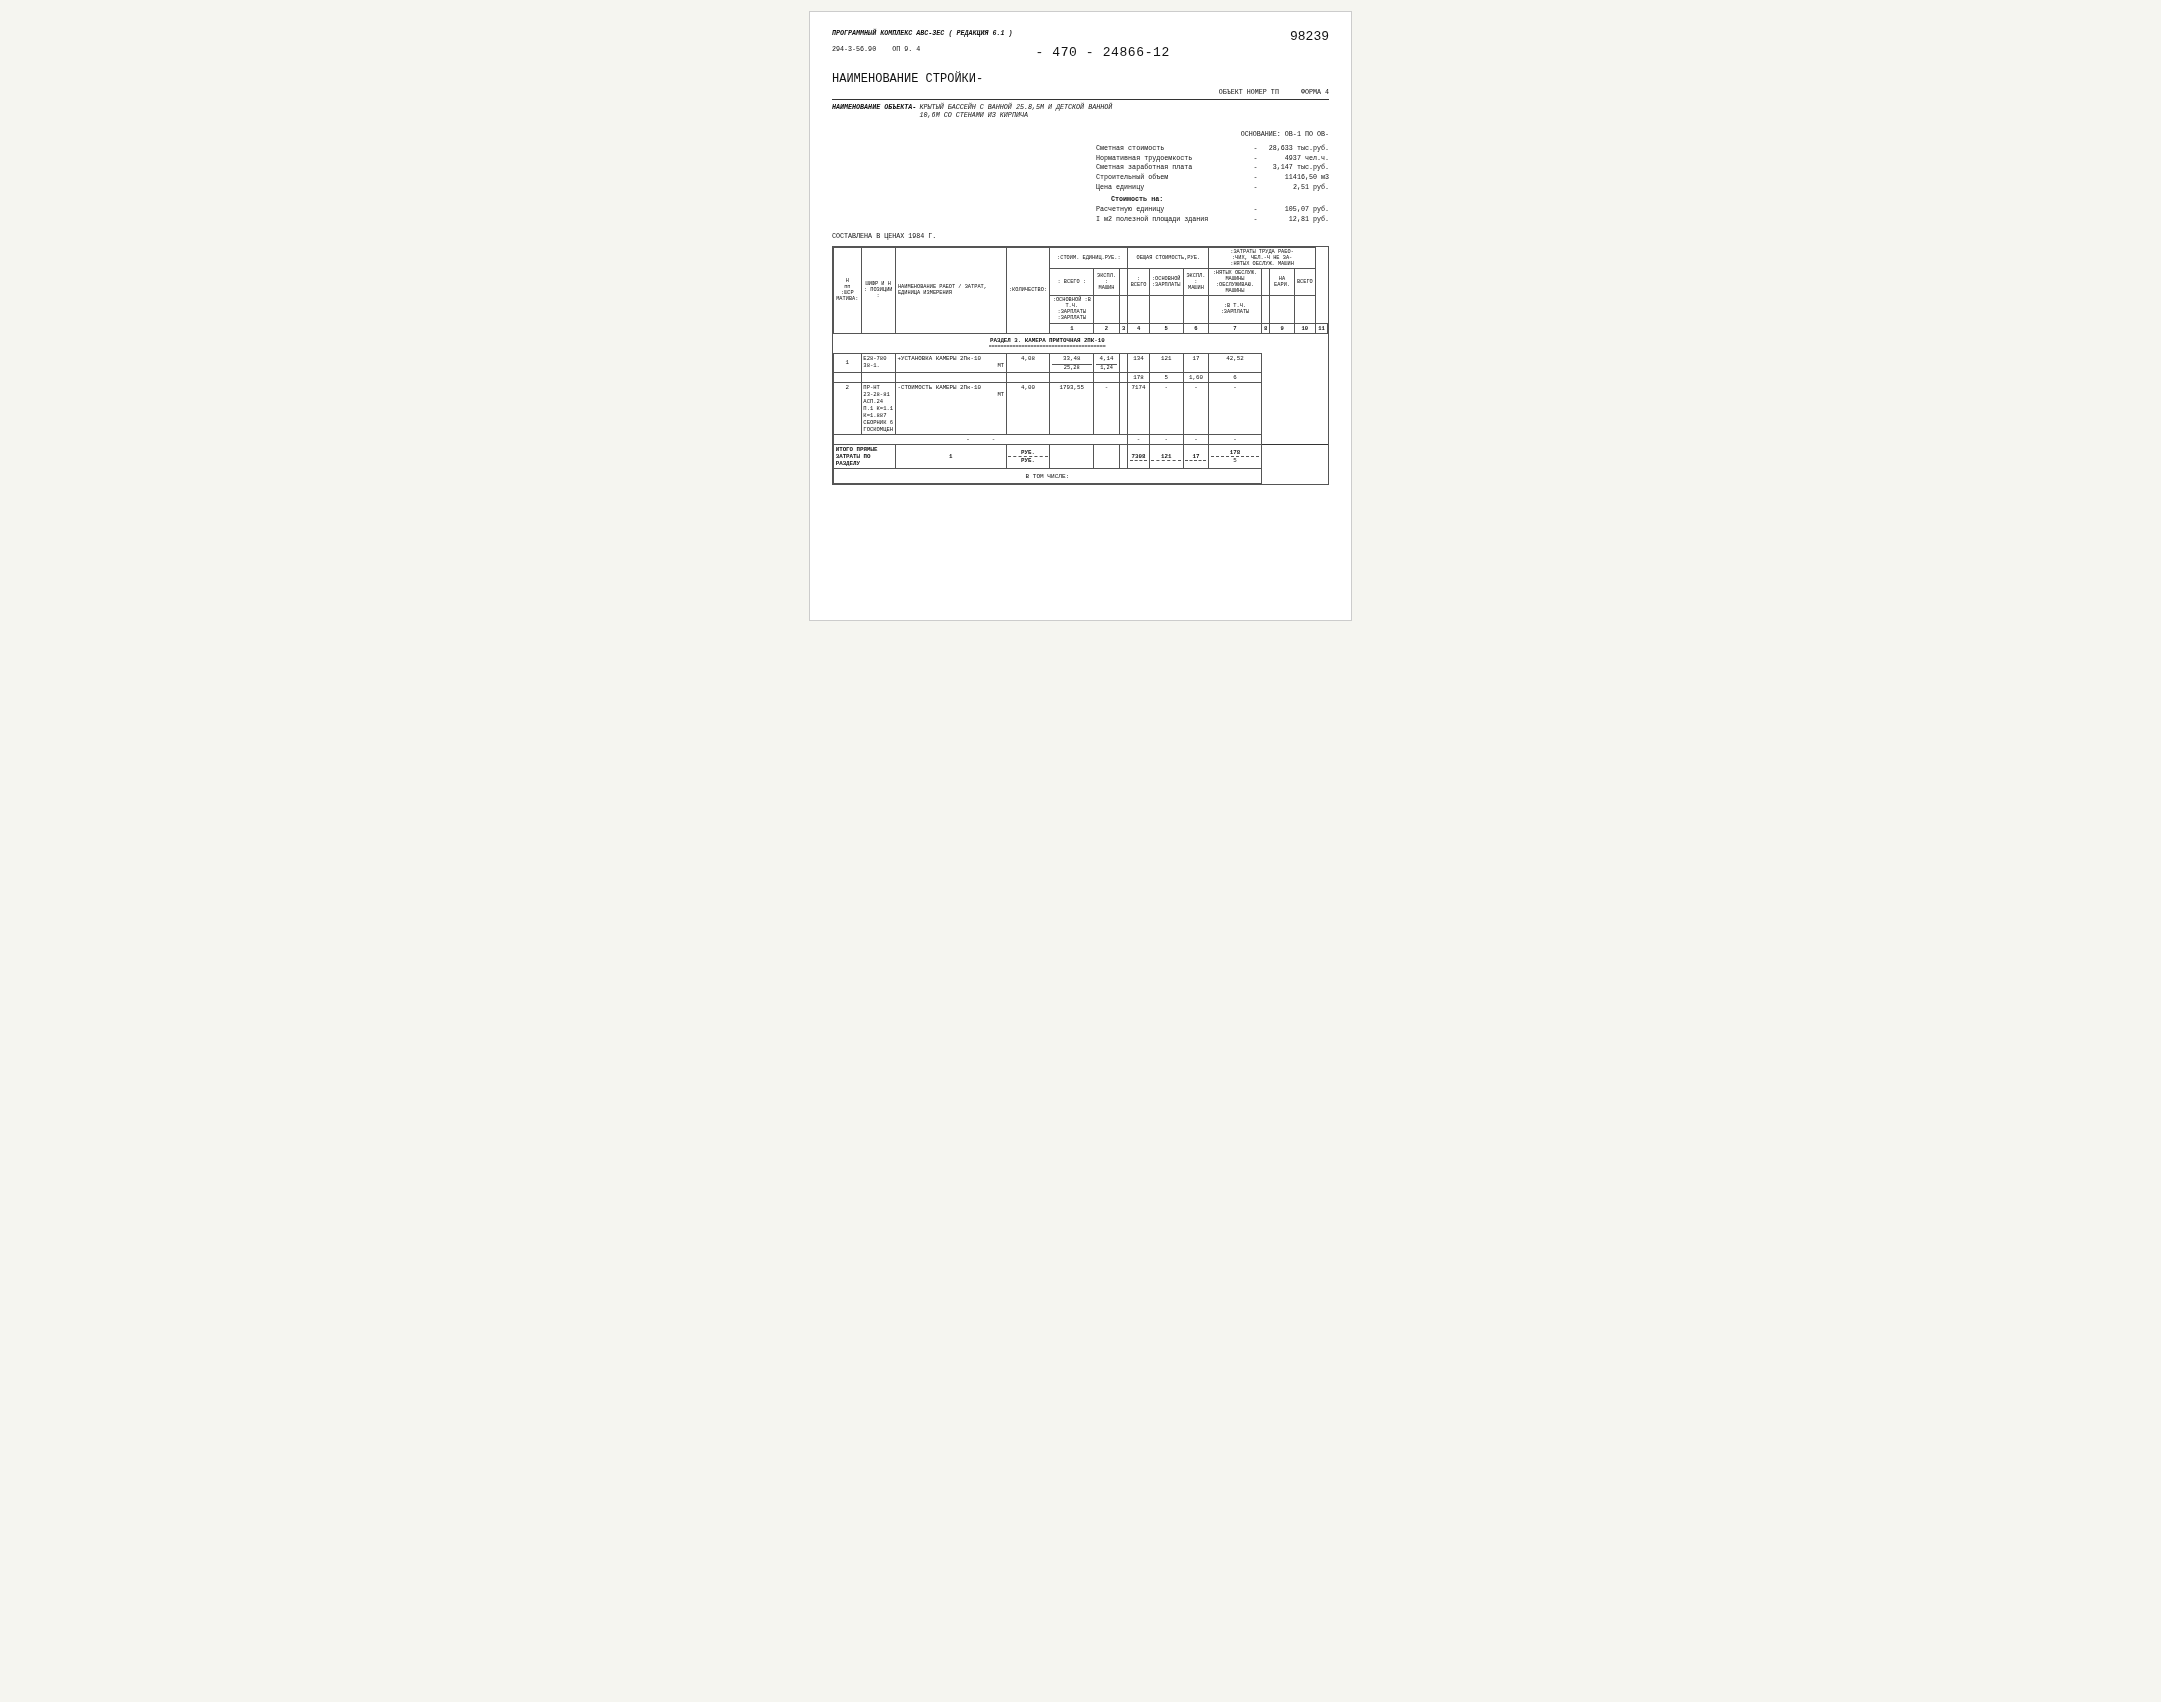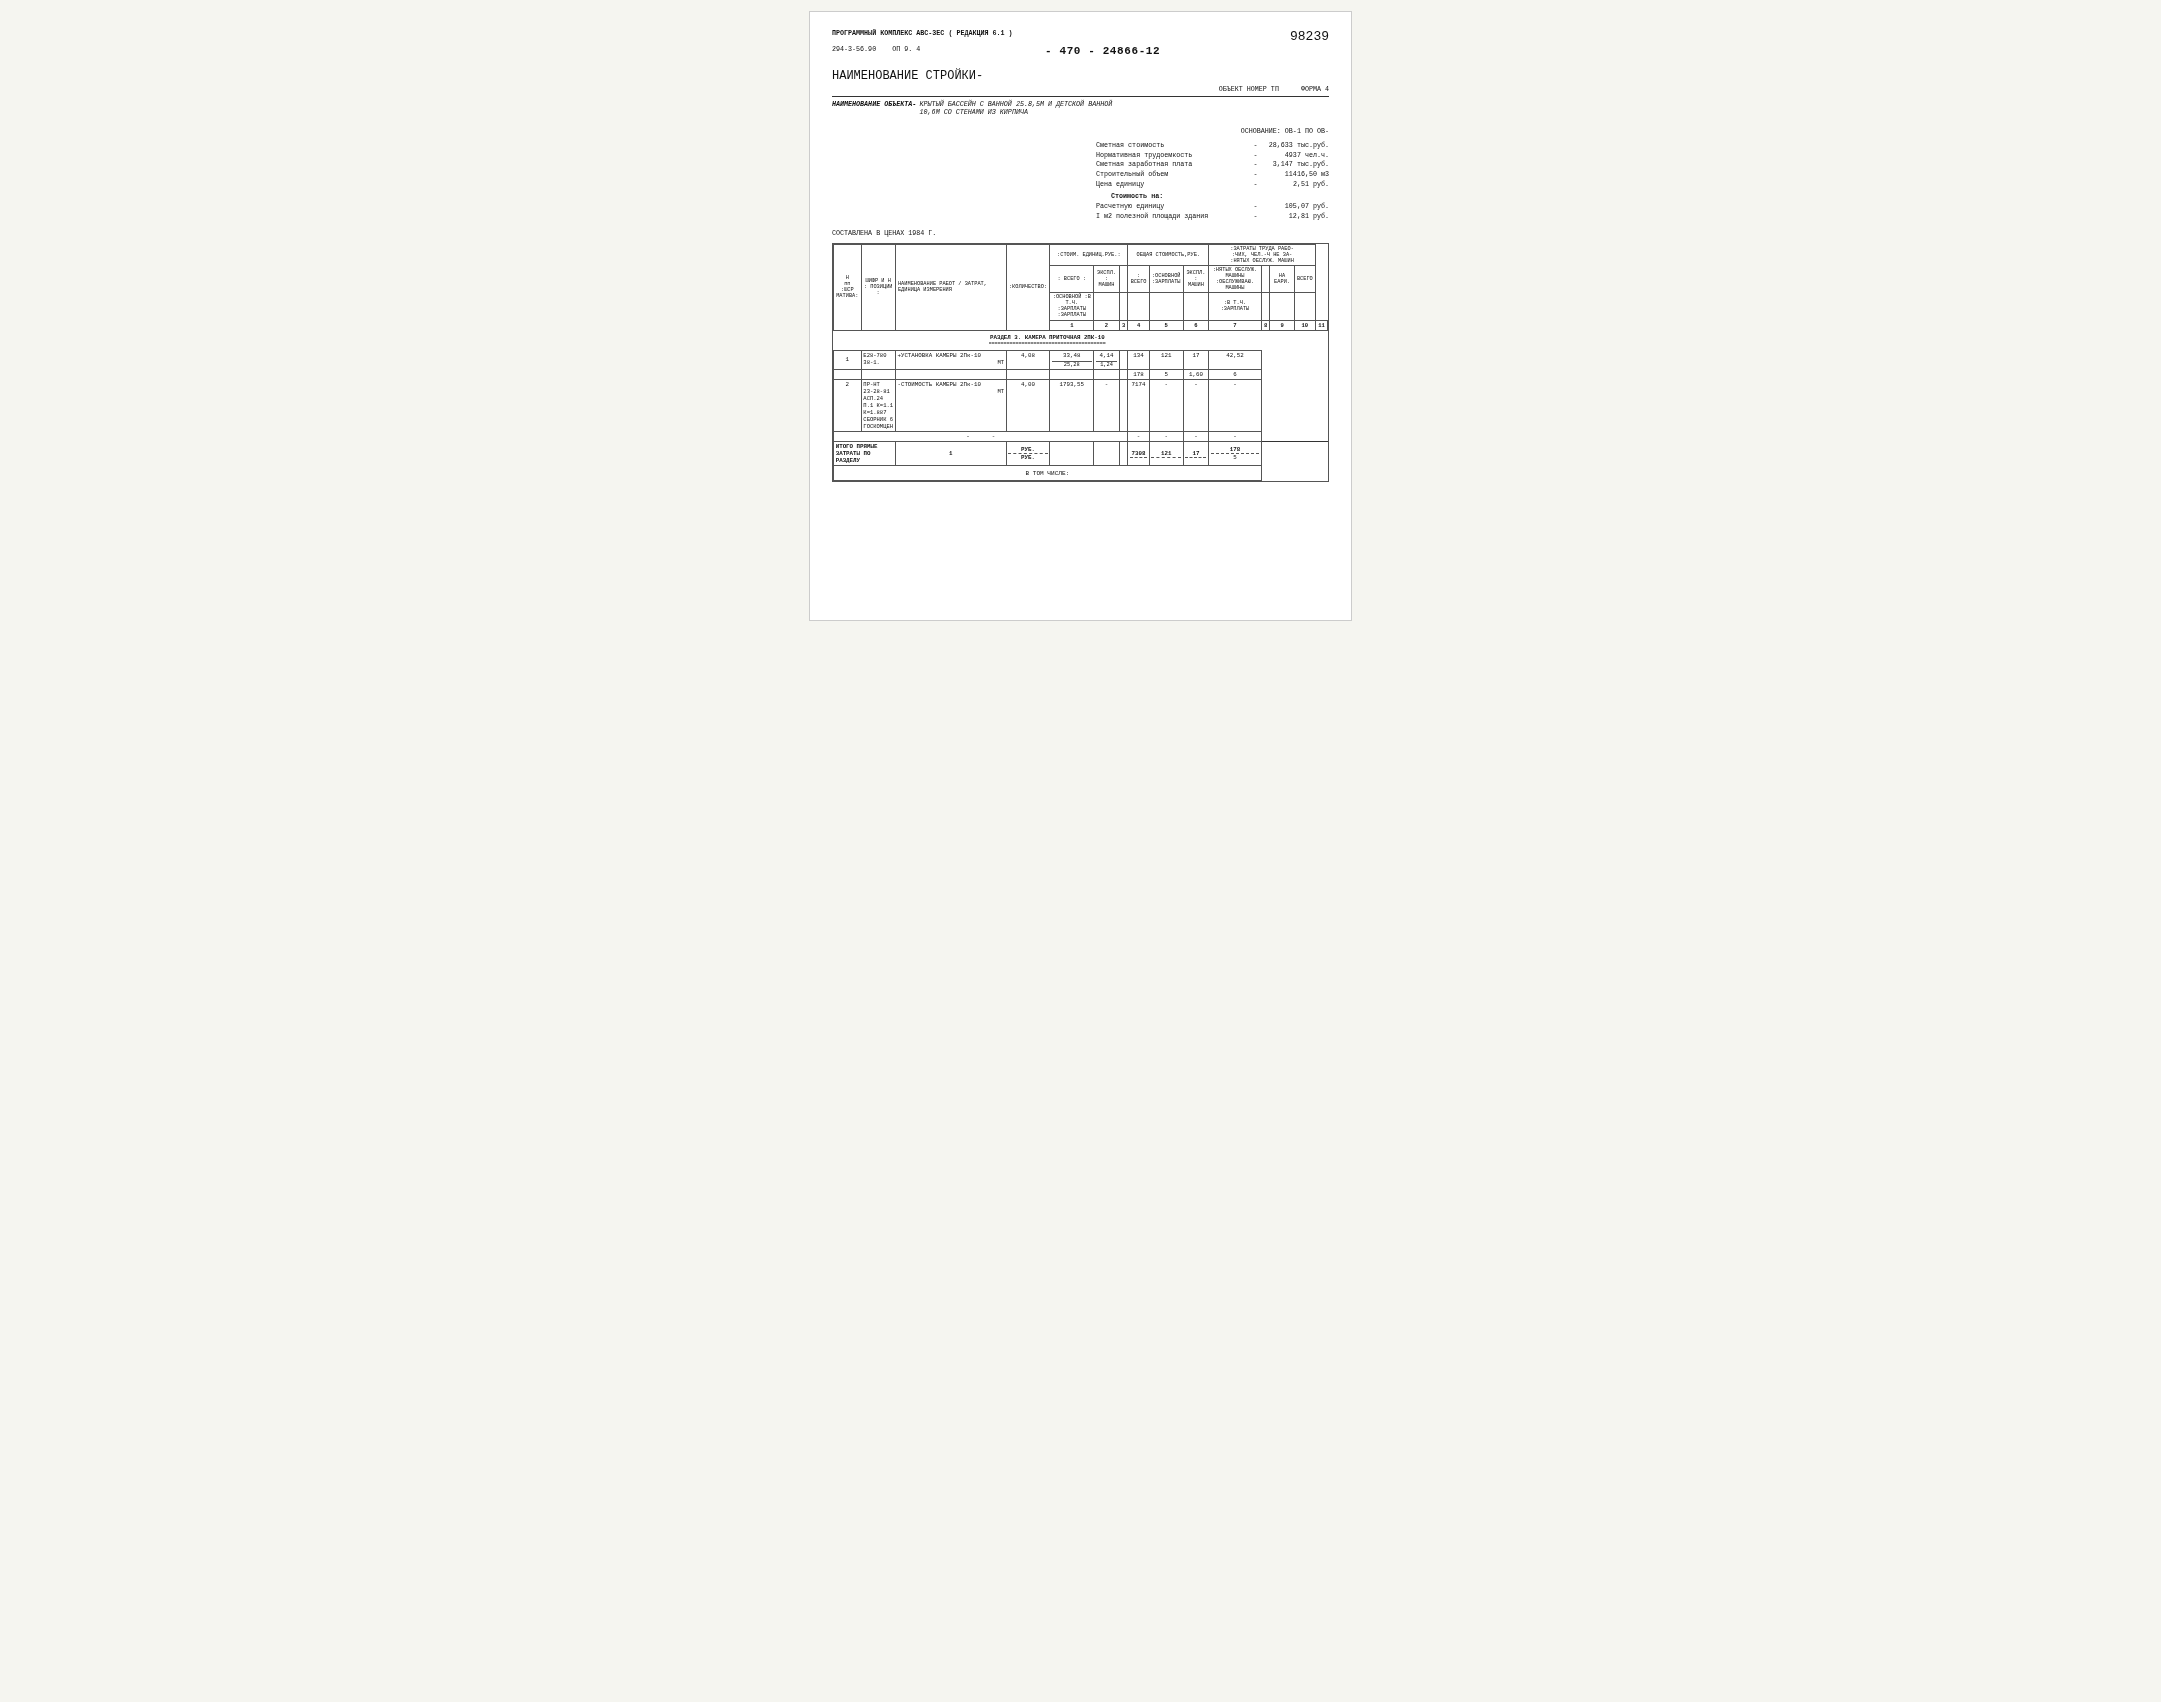--- a/index.html
+++ b/index.html
@@ -129,28 +129,28 @@
       padding: 1.1px 1.7px;
     }
     .vcenter { vertical-align: middle !important; }
   </style>
 </head>
 <body>
 
 <div class="page">
 
   <div class="header-row">
-    <div style="font-size:6.7px;font-weight:bold;">ПРОГРАММНЫЙ КОМПЛЕКС АВС-3ЕС   ( РЕДАКЦИЯ  6.1 )</div>
+    <div style="font-size:6.7px;font-weight:bold;font-style:italic;">ПРОГРАММНЫЙ КОМПЛЕКС АВС-3ЕС   ( РЕДАКЦИЯ  6.1 )</div>
     <div style="font-size:13px;">98239</div>
   </div>
   <div class="header-sub">
     <div style="font-size:6.7px;">
       <span>294-3-56.90</span>&nbsp;&nbsp;&nbsp;&nbsp;<span>ОП 9. 4</span>
     </div>
-    <div style="font-size:11px;font-weight:bold;letter-spacing:0.6px;">- 470 -   24866-12</div>
+    <div style="font-size:13px;font-weight:normal;letter-spacing:0.6px;">- 470 -   24866-12</div>
     <div style="width:44px;"></div>
   </div>
   <div class="naim-stroyki">НАИМЕНОВАНИЕ СТРОЙКИ-</div>
 
   <div class="objekt-forma">
     <span>ОБЪЕКТ НОМЕР    ТП</span>
     <span style="margin-left:22px;">ФОРМА 4</span>
   </div>
 
   <hr class="separator-line">

